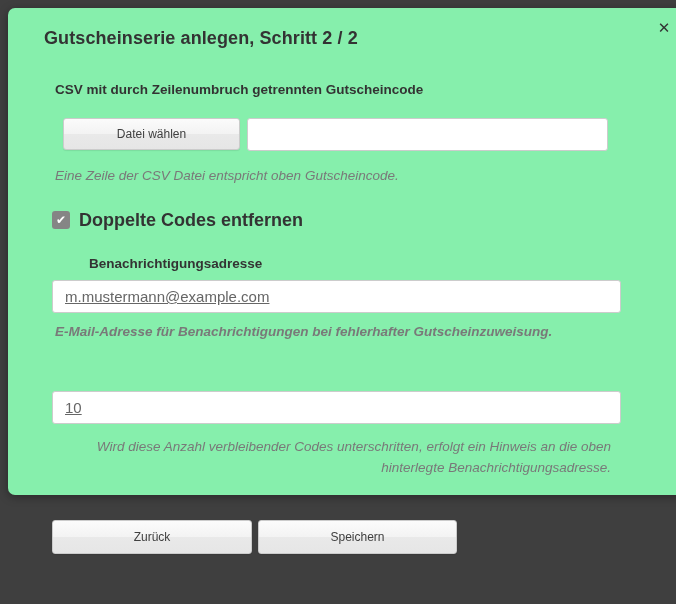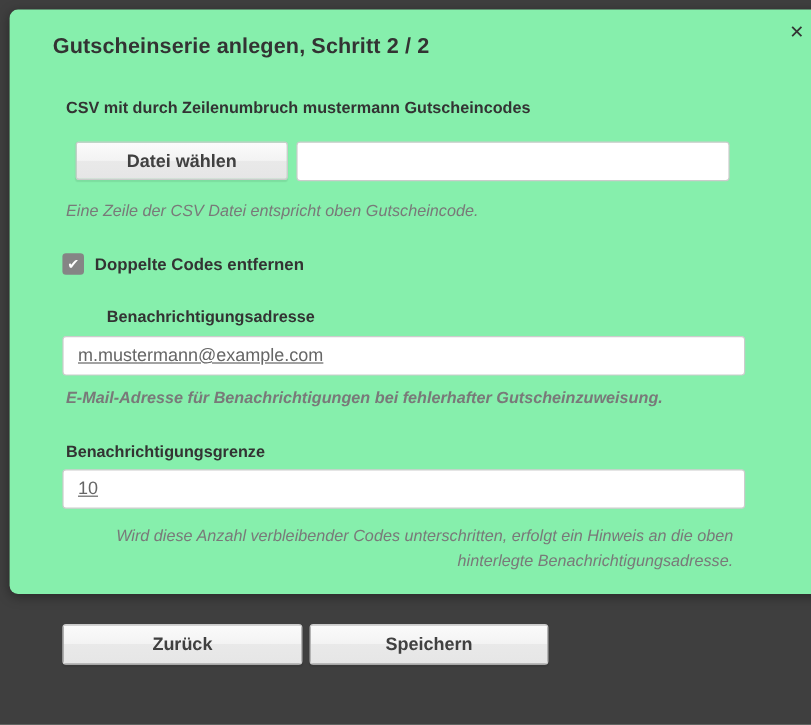--- a/index.html
+++ b/index.html
@@ -81,22 +81,22 @@
     text-decoration: underline;
   }
   .btn {
     position: absolute;
     box-sizing: border-box;
     height: 34px;
     border: 1px solid #cbcbcb;
     border-radius: 3px;
     background: linear-gradient(to bottom, #fbfbfb 0%, #f3f3f3 49%, #e9e9e9 50%, #e6e6e6 100%);
     font-family: "Liberation Sans", "DejaVu Sans", sans-serif;
-    font-size: 15px;
-    font-weight: bold;
+    font-size: 12px;
+    font-weight: normal;
     color: #404040;
     text-align: center;
     cursor: pointer;
     box-shadow: 0 1px 1px rgba(0,0,0,0.08);
   }
   .file-button {
     left: 55px;
     top: 110px;
     width: 177px;
     height: 32px;
@@ -121,21 +121,21 @@
     border-radius: 3px;
     color: #ffffff;
     font-size: 12px;
     line-height: 18px;
     text-align: center;
     cursor: pointer;
     flex: 0 0 auto;
   }
   .checkbox-label {
     margin-left: 9px;
-    font-size: 14px;
+    font-size: 18px;
     font-weight: bold;
     color: #333333;
   }
   .input-address { left: 44px; top: 272px; width: 569px; }
   .input-threshold { left: 44px; top: 383px; width: 569px; }
   .label-csv { top: 74px; }
   .hint-csv { top: 157px; }
   .label-address { top: 248px; margin-left: 34px; }
   .hint-address { top: 313px; font-weight: bold; }
   .label-threshold { top: 361px; }
@@ -146,40 +146,39 @@
 </head>
 <body>
 
 <div class="overlay">
   <div class="dialog">
 
     <div class="dialog-title">Gutscheinserie anlegen, Schritt 2 / 2</div>
 
     <div class="close-btn">✕</div>
 
-    <div class="field-label label-csv">CSV mit durch Zeilenumbruch mustermann Gutscheincodes</div>
+    <div class="field-label label-csv">CSV mit durch Zeilenumbruch getrennten Gutscheincode</div>
 
     <button class="btn file-button">Datei wählen</button>
 
     <input class="text-input file-text-input" type="text" value="" style="">
 
     <div class="hint hint-csv">Eine Zeile der CSV Datei entspricht oben Gutscheincode.</div>
 
     <div class="checkbox-row">
       <div class="checkbox">✔</div>
       <div class="checkbox-label">Doppelte Codes entfernen</div>
     </div>
 
     <div class="field-label label-address">Benachrichtigungsadresse</div>
 
     <input class="text-input input-address" type="text" value="m.mustermann@example.com" style="">
 
     <div class="hint hint-address">E-Mail-Adresse für Benachrichtigungen bei fehlerhafter Gutscheinzuweisung.</div>
 
-    <div class="field-label label-threshold">Benachrichtigungsgrenze</div>
 
     <input class="text-input input-threshold" type="text" value="10" style="">
 
     <div class="hint hint-threshold">Wird diese Anzahl verbleibender Codes unterschritten, erfolgt ein Hinweis an die oben hinterlegte Benachrichtigungsadresse.</div>
 
     <button class="btn btn-back">Zurück</button>
 
     <button class="btn btn-save">Speichern</button>
 
   </div>

